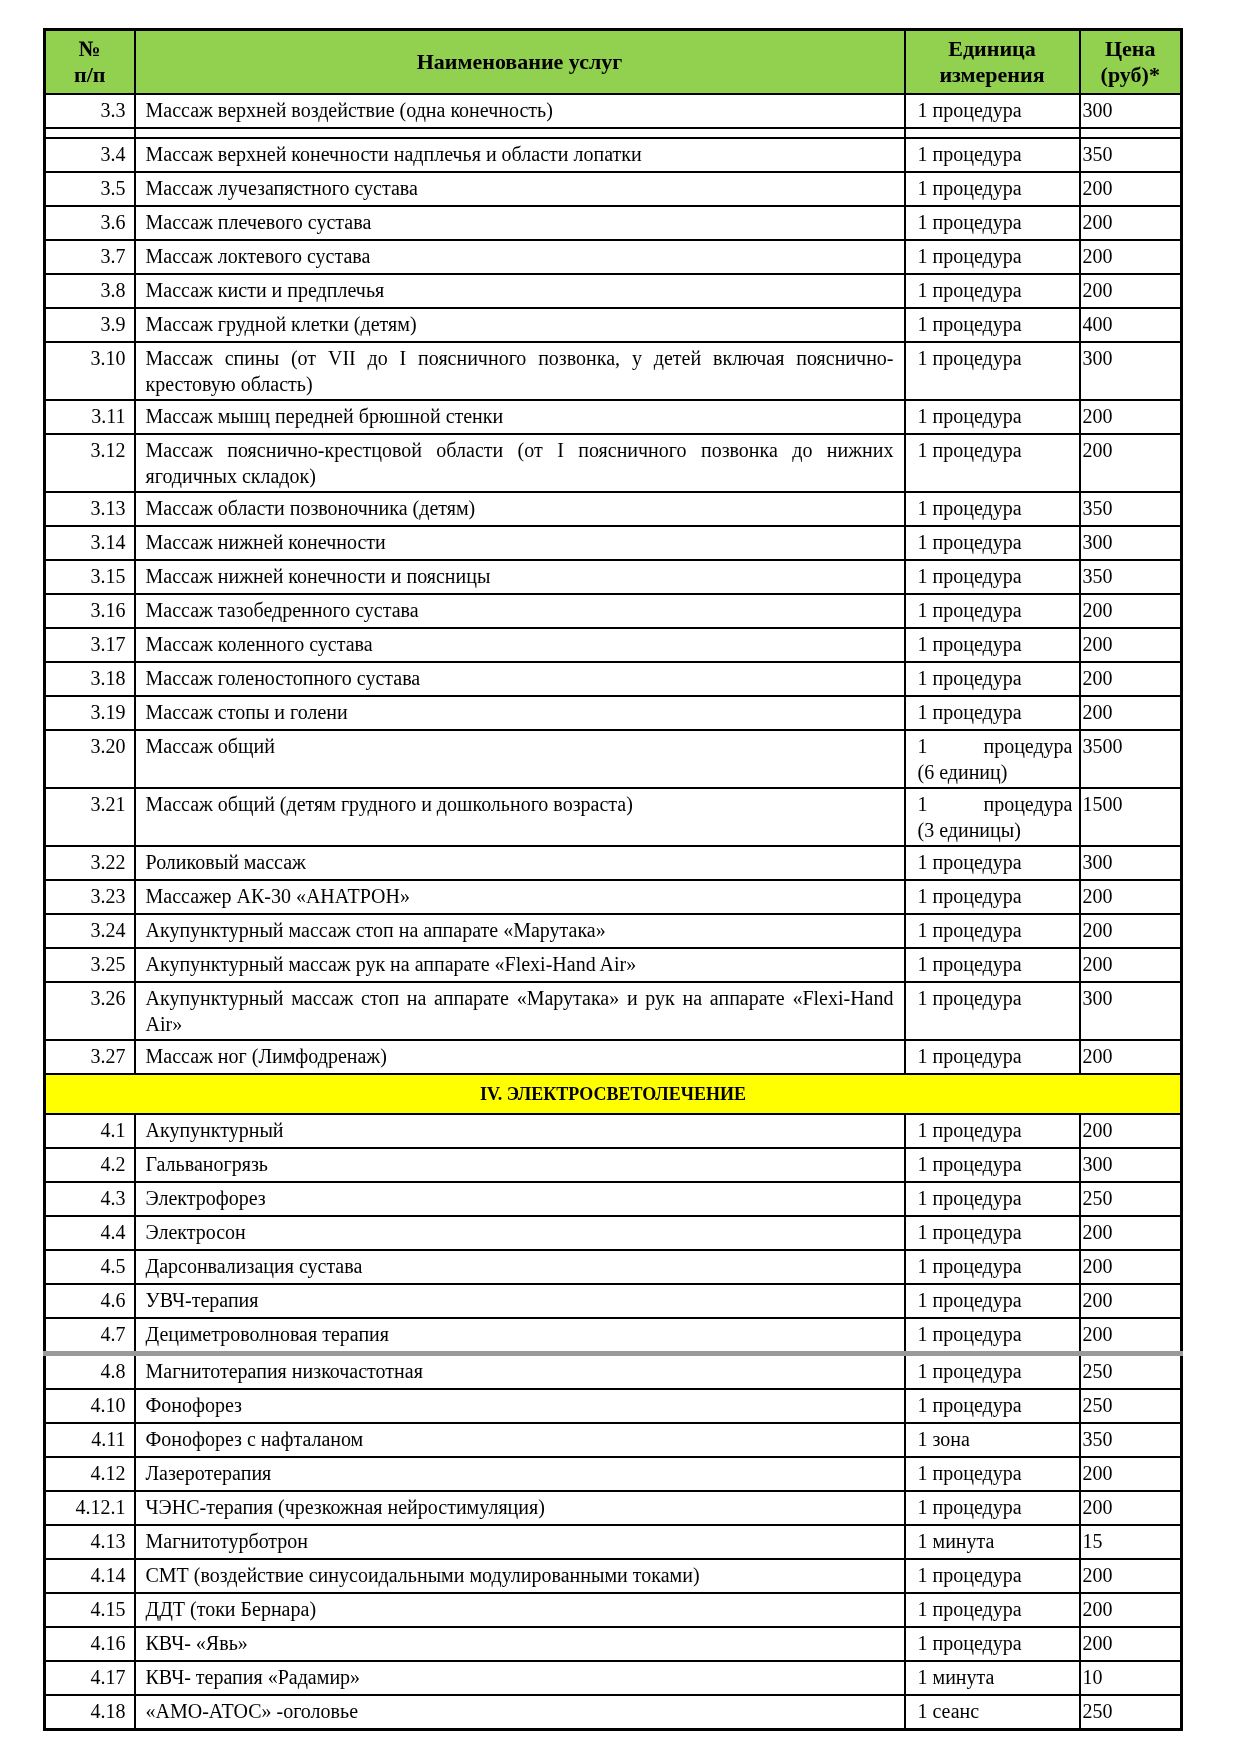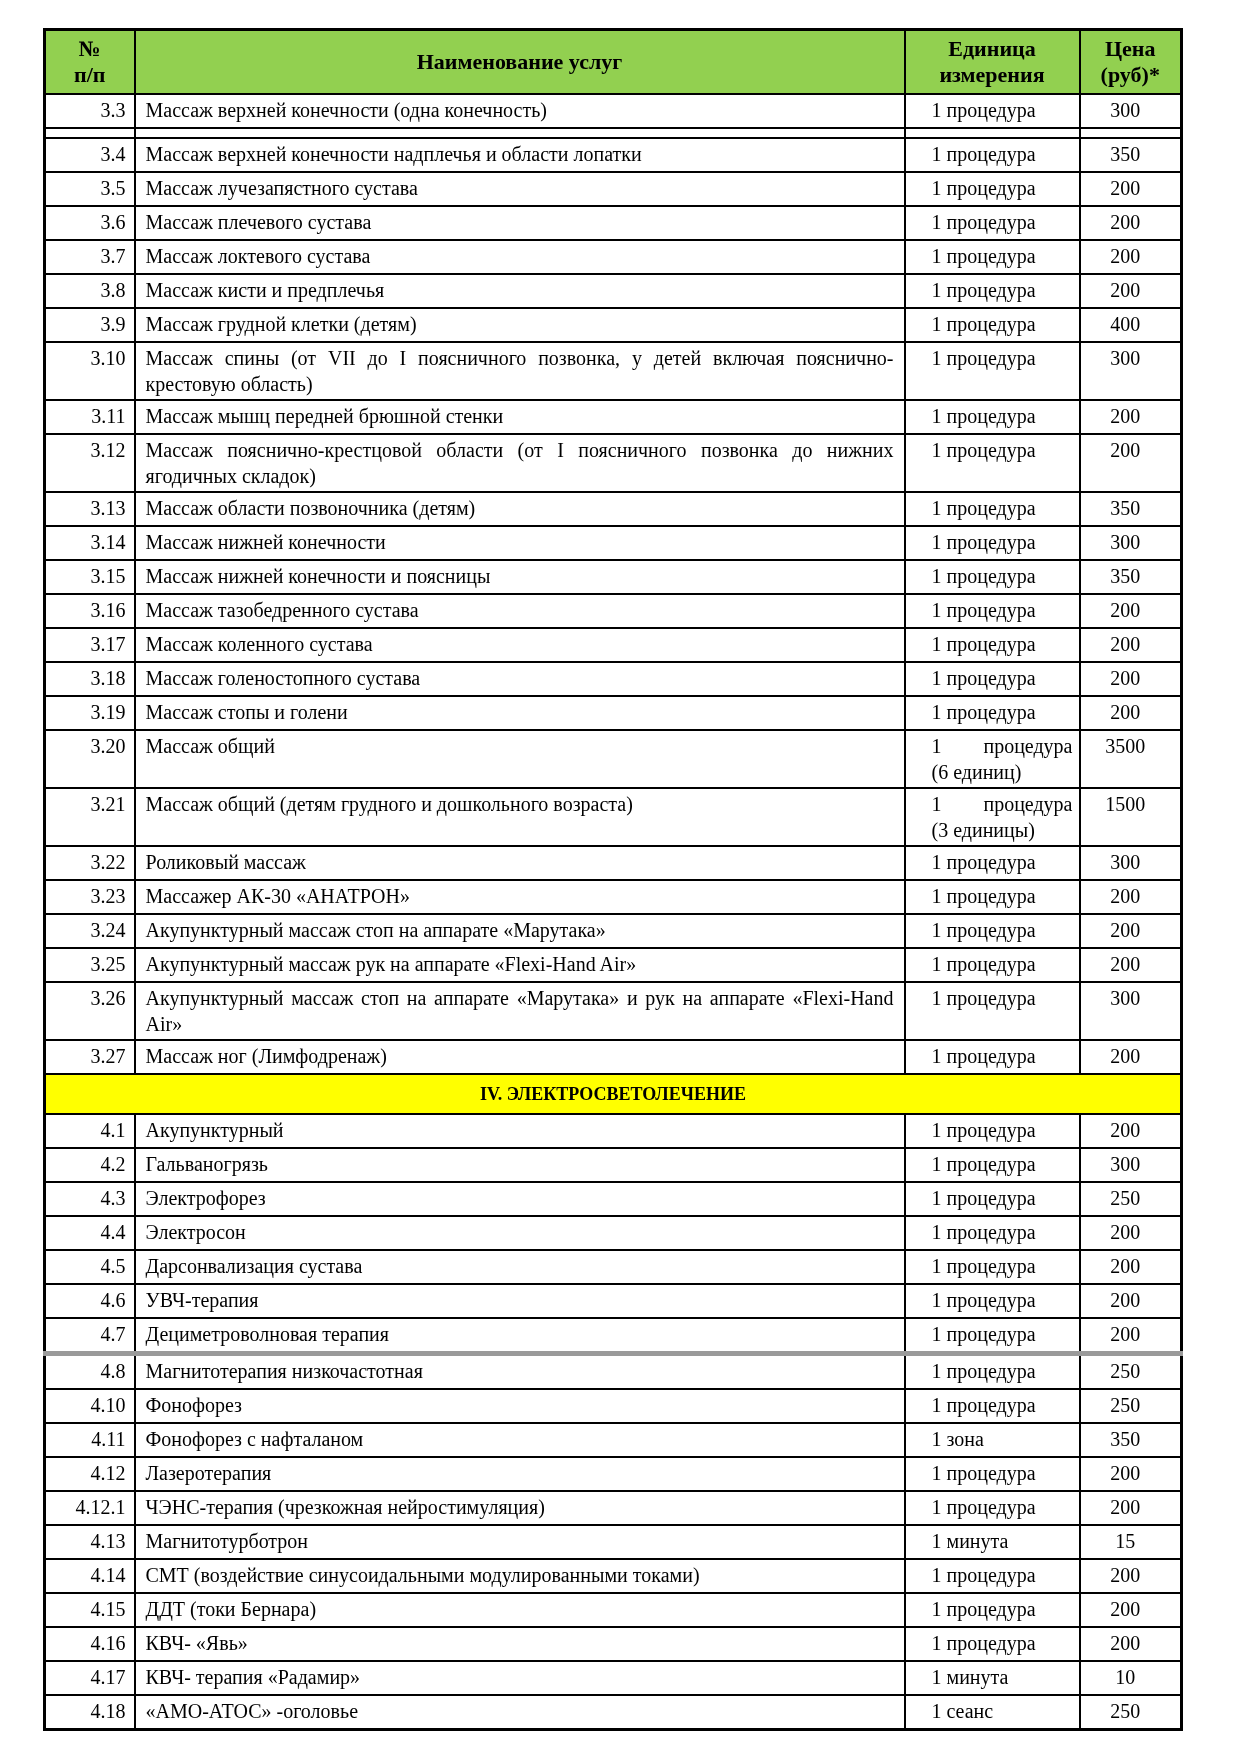--- a/index.html
+++ b/index.html
@@ -12,22 +12,22 @@
   th,td{border:2px solid var(--border,#000);}
   thead th{
     background:var(--header-bg,#92D050);
     font-weight:bold;text-align:center;vertical-align:middle;
     font-size:22px;line-height:26px;white-space:pre-line;
     height:58px;padding:2px 4px;
   }
   td{font-size:20px;line-height:26px;vertical-align:top;}
   td.num{text-align:right;padding:2px 8px 2px 20px;min-height:28px;}
   td.name{text-align:justify;padding:2px 10px 2px 10px;}
-  td.unit{padding:2px 6px 2px 26px;}
-  td.price{text-align:center;padding:2px 12px 2px 2px;}
+  td.unit{padding:2px 6px 2px 12px;}
+  td.price{text-align:left;padding:2px 12px 2px 2px;}
   tbody tr.item-row td{height:28px;}
   tr.section-row td{
     background:var(--section-bg,#FFFF00);
     font-weight:bold;text-align:center;font-size:18px;
     padding:4px 2px;height:30px;vertical-align:middle;
   }
   tr.spacer-row td{height:8px;padding:0;}
   tr.thick-top td{border-top:5px solid var(--thick,#9a9a9a);}
   .unit-justify{display:flex;justify-content:space-between;}
 </style>
@@ -49,21 +49,21 @@
         <th>Наименование услуг</th>
         <th>Единица
 измерения</th>
         <th>Цена
 (руб)*</th>
       </tr>
     </thead>
     <tbody>
         <tr class="item-row">
           <td class="num">3.3</td>
-          <td class="name">Массаж верхней конечности (одна конечность)</td>
+          <td class="name">Массаж верхней воздействие (одна конечность)</td>
           <td class="unit">1 процедура</td>
           <td class="price">300</td>
         </tr>
         <tr class="spacer-row">
           <td class=""></td>
           <td class=""></td>
           <td class=""></td>
           <td class=""></td>
         </tr>
         <tr class="item-row">

